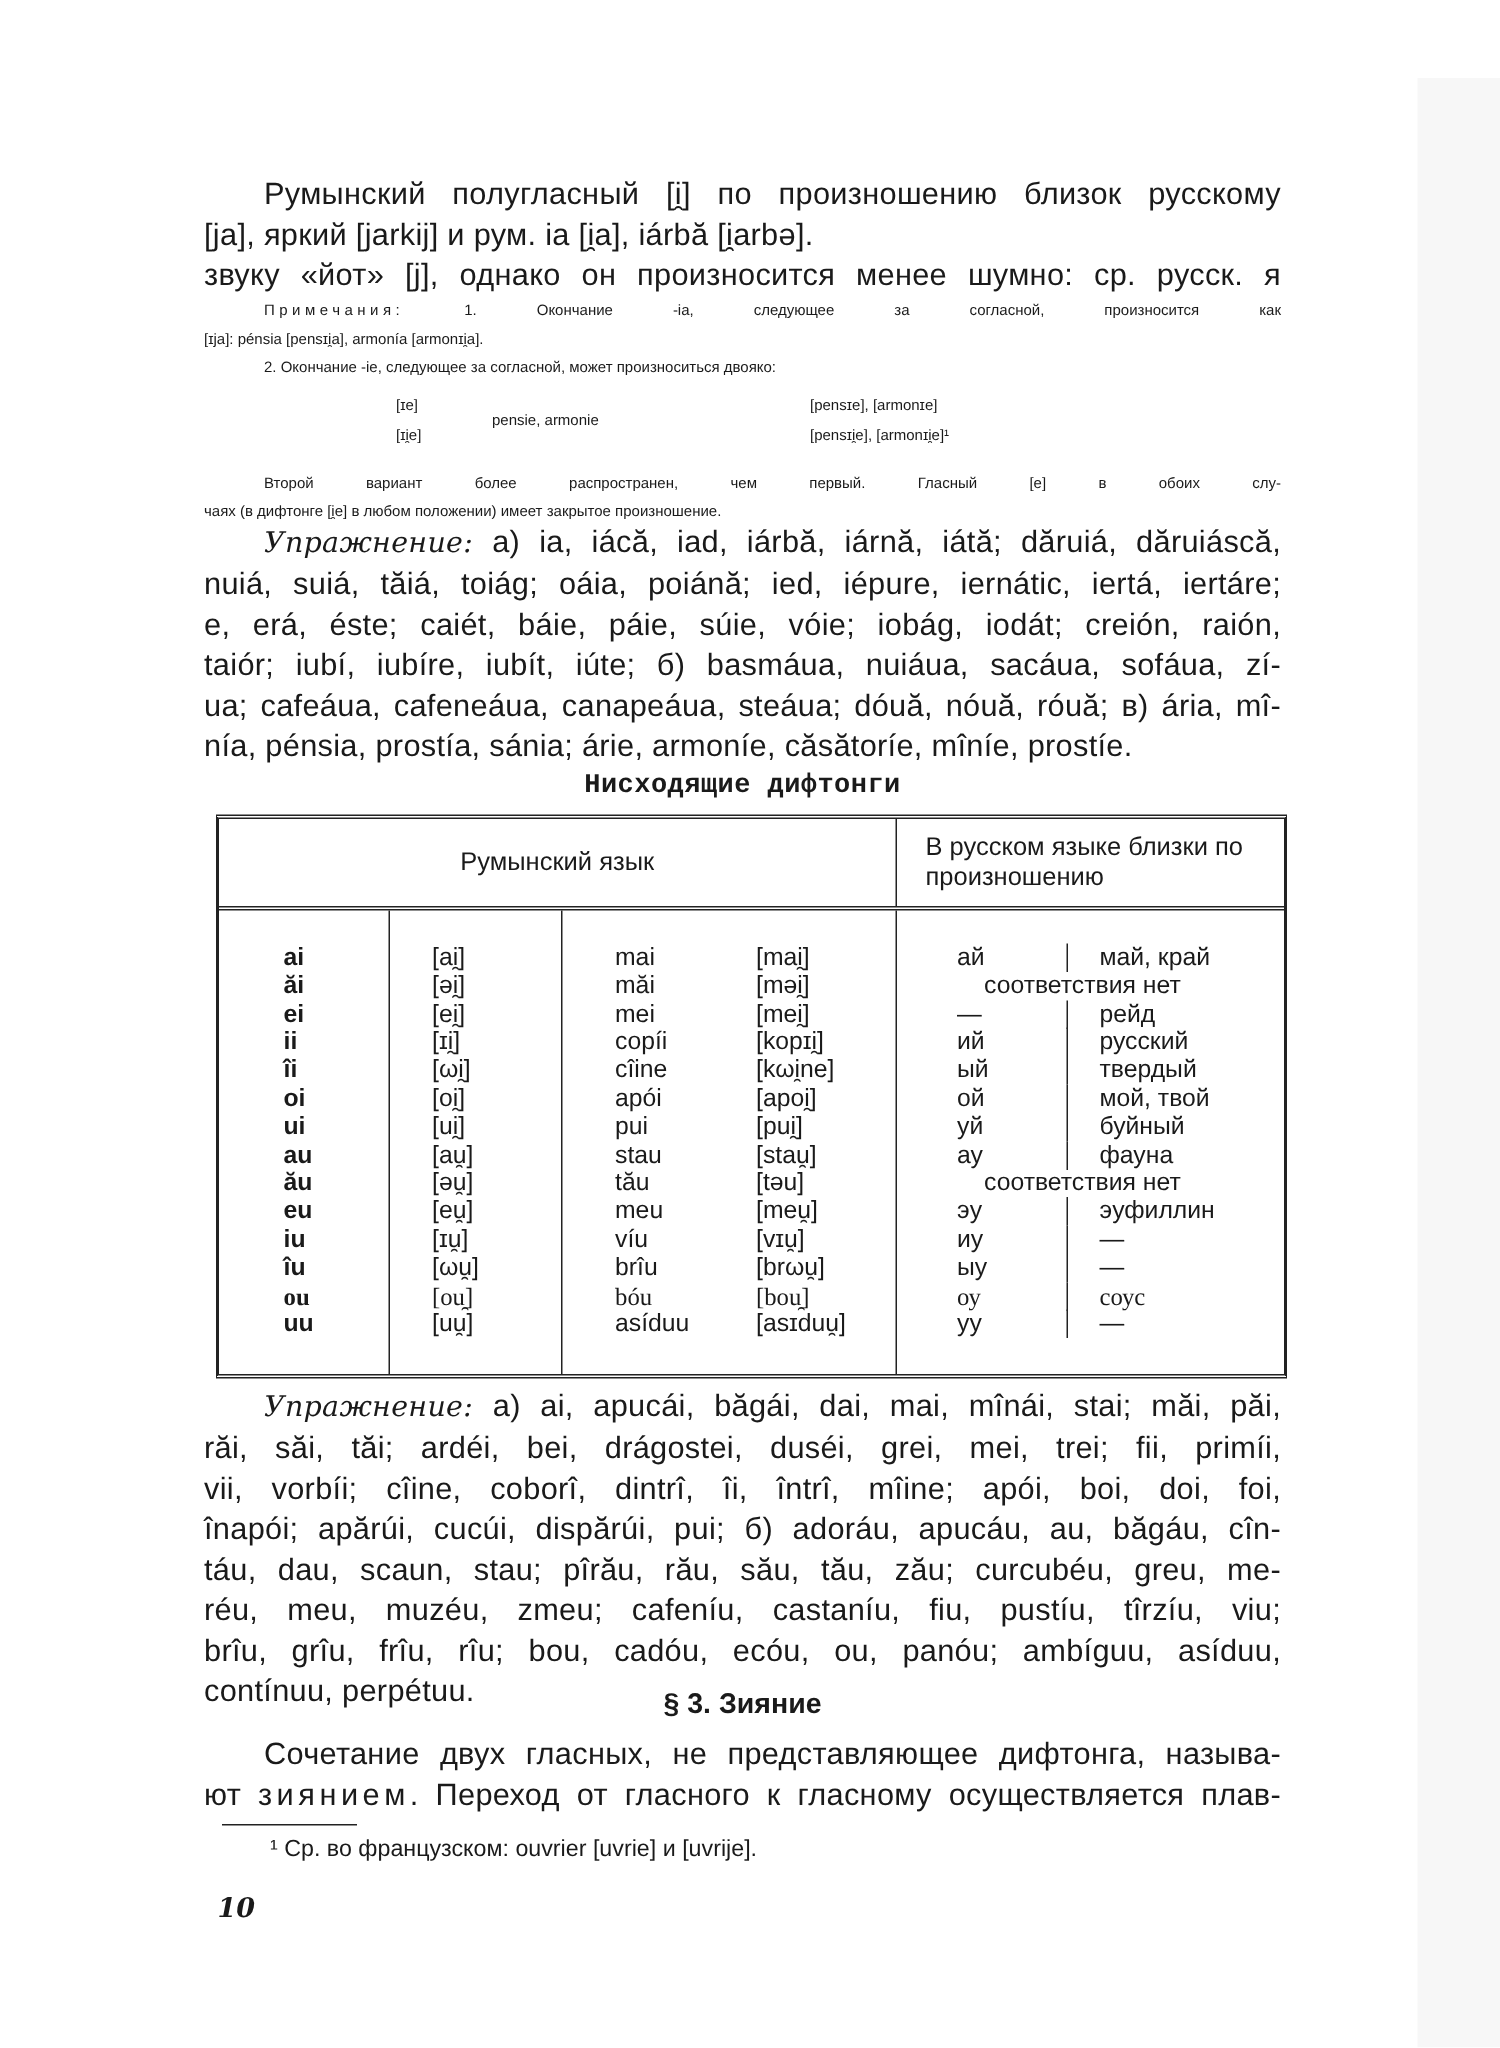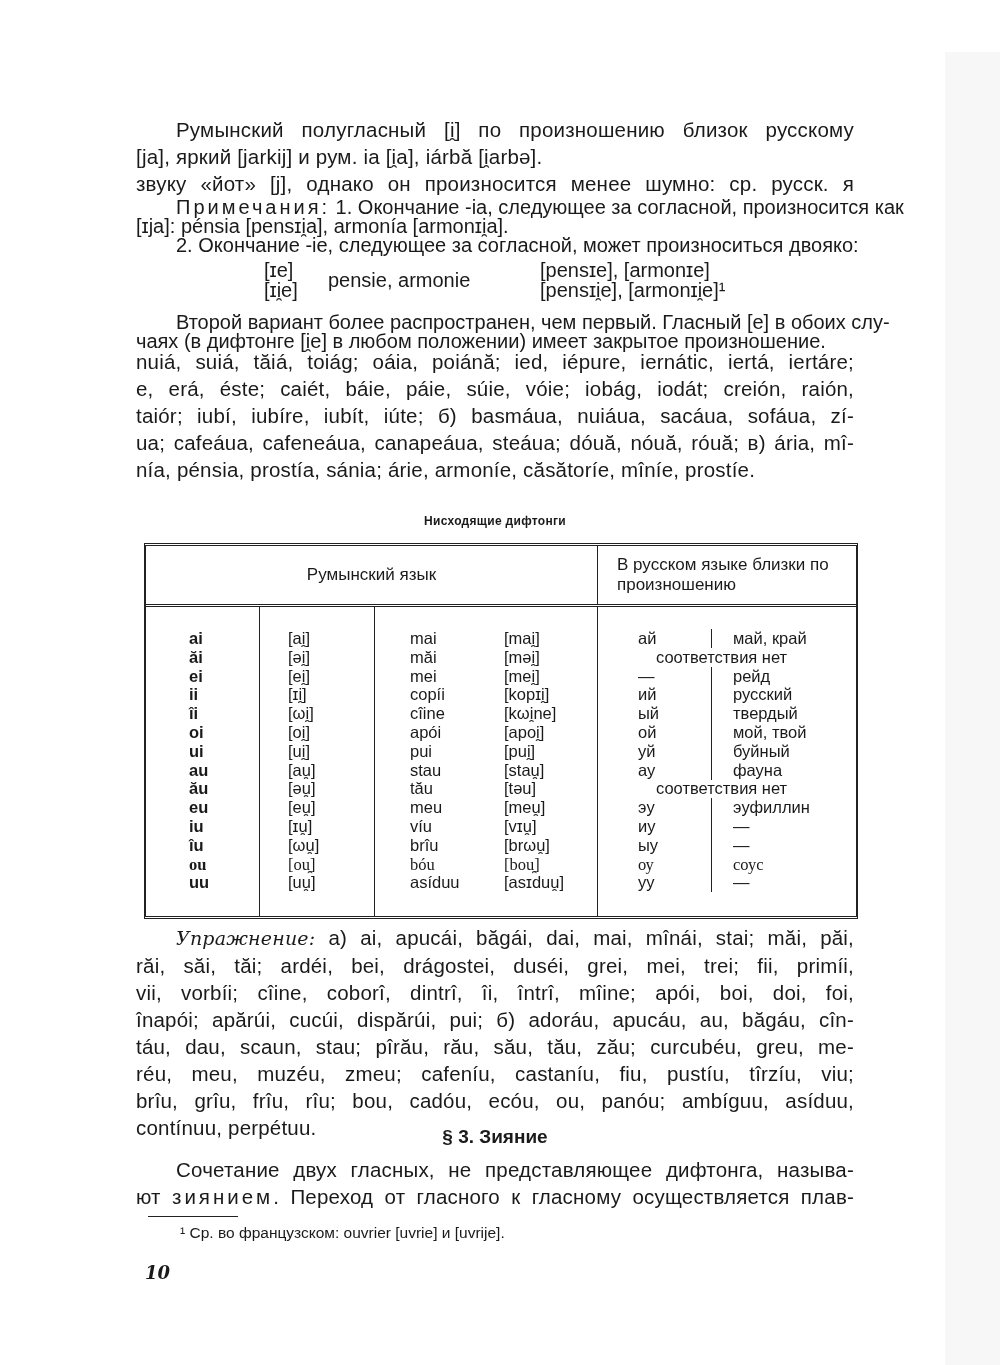--- a/index.html
+++ b/index.html
@@ -4,26 +4,26 @@
 <style>
   html, body { margin: 0; padding: 0; background: #ffffff; }
   body { width: 1000px; height: 1365px; position: relative; overflow: hidden;
          font-family: "Liberation Sans", "DejaVu Sans", sans-serif; color: #1a1a1a; }
   .page { position: absolute; left: 0; top: 0; width: 945px; height: 1365px; background: #ffffff; }
   .edge { position: absolute; left: 945px; top: 52px; width: 55px; height: 1313px; background: #f7f7f7; }
   .col { position: absolute; left: 136px; width: 718px; }
   .p { font-size: 20.5px; line-height: 27px; text-align: justify; letter-spacing: 0.2px; margin: 0; }
   .p .line { display: block; text-align: justify; text-align-last: justify; white-space: nowrap; }
   .p .line.last { text-align-last: left; }
-  .small { font-size: 20px; line-height: 19px; }
+  .small { font-size: 10px; line-height: 19px; }
   .small .line { display: block; white-space: nowrap; text-align-last: justify; }
   .small .line.last { text-align-last: left; }
   .spaced { letter-spacing: 3px; }
   .ital { font-style: italic; font-family: "DejaVu Serif", "Liberation Serif", serif; font-size: 19px; }
-  .caption { text-align: center; font-weight: bold; font-size: 12px; letter-spacing: 0.3px; }
+  .caption { text-align: center; font-weight: bold; font-size: 18px; letter-spacing: 0.3px; font-family: Liberation Mono, monospace; }
   .tbl-wrap { position: absolute; left: 144px; top: 543px; width: 710px; border-top: 3px double #222; border-bottom: 3px double #222; border-left: 2px solid #222; border-right: 2px solid #222; }
   .head { display: flex; height: 58px; border-bottom: 3px double #222; }
   .head .h1 { width: 451px; display: flex; align-items: center; justify-content: center; border-right: 1.5px solid #222; font-size: 17px; }
   .head .h2 { flex: 1; display: flex; align-items: center; justify-content: center; text-align: left; font-size: 17px; line-height: 20px; }
   .body { position: relative; height: 309px; }
   .vline { position: absolute; top: 0; bottom: 0; width: 0; border-left: 1.5px solid #222; }
   .row { position: absolute; left: 0; height: 19px; font-size: 16.5px; line-height: 19px; width: 100%; }
   .row span { position: absolute; white-space: nowrap; }
   .c-dip { left: 43px; font-weight: bold; }
   .c-ipa { left: 142px; }
@@ -59,20 +59,21 @@
     <span style="position:absolute;left:128px;top:22px;">[ɪi̯e]</span>
     <span style="position:absolute;left:192px;top:12px;">pensie, armonie</span>
     <span style="position:absolute;left:404px;top:2px;">[pensɪe], [armonɪe]</span>
     <span style="position:absolute;left:404px;top:22px;">[pensɪi̯e], [armonɪi̯e]¹</span>
   </div>
   <span class="line" style="padding-left:40px;margin-top:8px;">Второй вариант более распространен, чем первый. Гласный [e] в обоих слу-</span>
   <span class="line last">чаях (в дифтонге [i̯e] в любом положении) имеет закрытое произношение.</span>
 </div>
 
 <div class="col p" style="top:348px;">
+  <span class="line" style="padding-left:40px;"><span class="ital">Упражнение:</span> <span>а) ia, iácă, iad, iárbă, iárnă, iátă; dăruiá, dăruiáscă,</span></span>
   <span class="line">nuiá, suiá, tăiá, toiág; oáia, poiánă; ied, iépure, iernátic, iertá, iertáre;</span>
   <span class="line">e, erá, éste; caiét, báie, páie, súie, vóie; iobág, iodát; creión, raión,</span>
   <span class="line">taiór; iubí, iubíre, iubít, iúte; б) basmáua, nuiáua, sacáua, sofáua, zí-</span>
   <span class="line">ua; cafeáua, cafeneáua, canapeáua, steáua; dóuă, nóuă, róuă; в) ária, mî-</span>
   <span class="line last">nía, pénsia, prostía, sánia; árie, armoníe, căsătoríe, mîníe, prostíe.</span>
 </div>
 
 <div class="caption" style="position:absolute;left:136px;width:718px;top:514px;">Нисходящие дифтонги</div>
 
 <div class="tbl-wrap">

